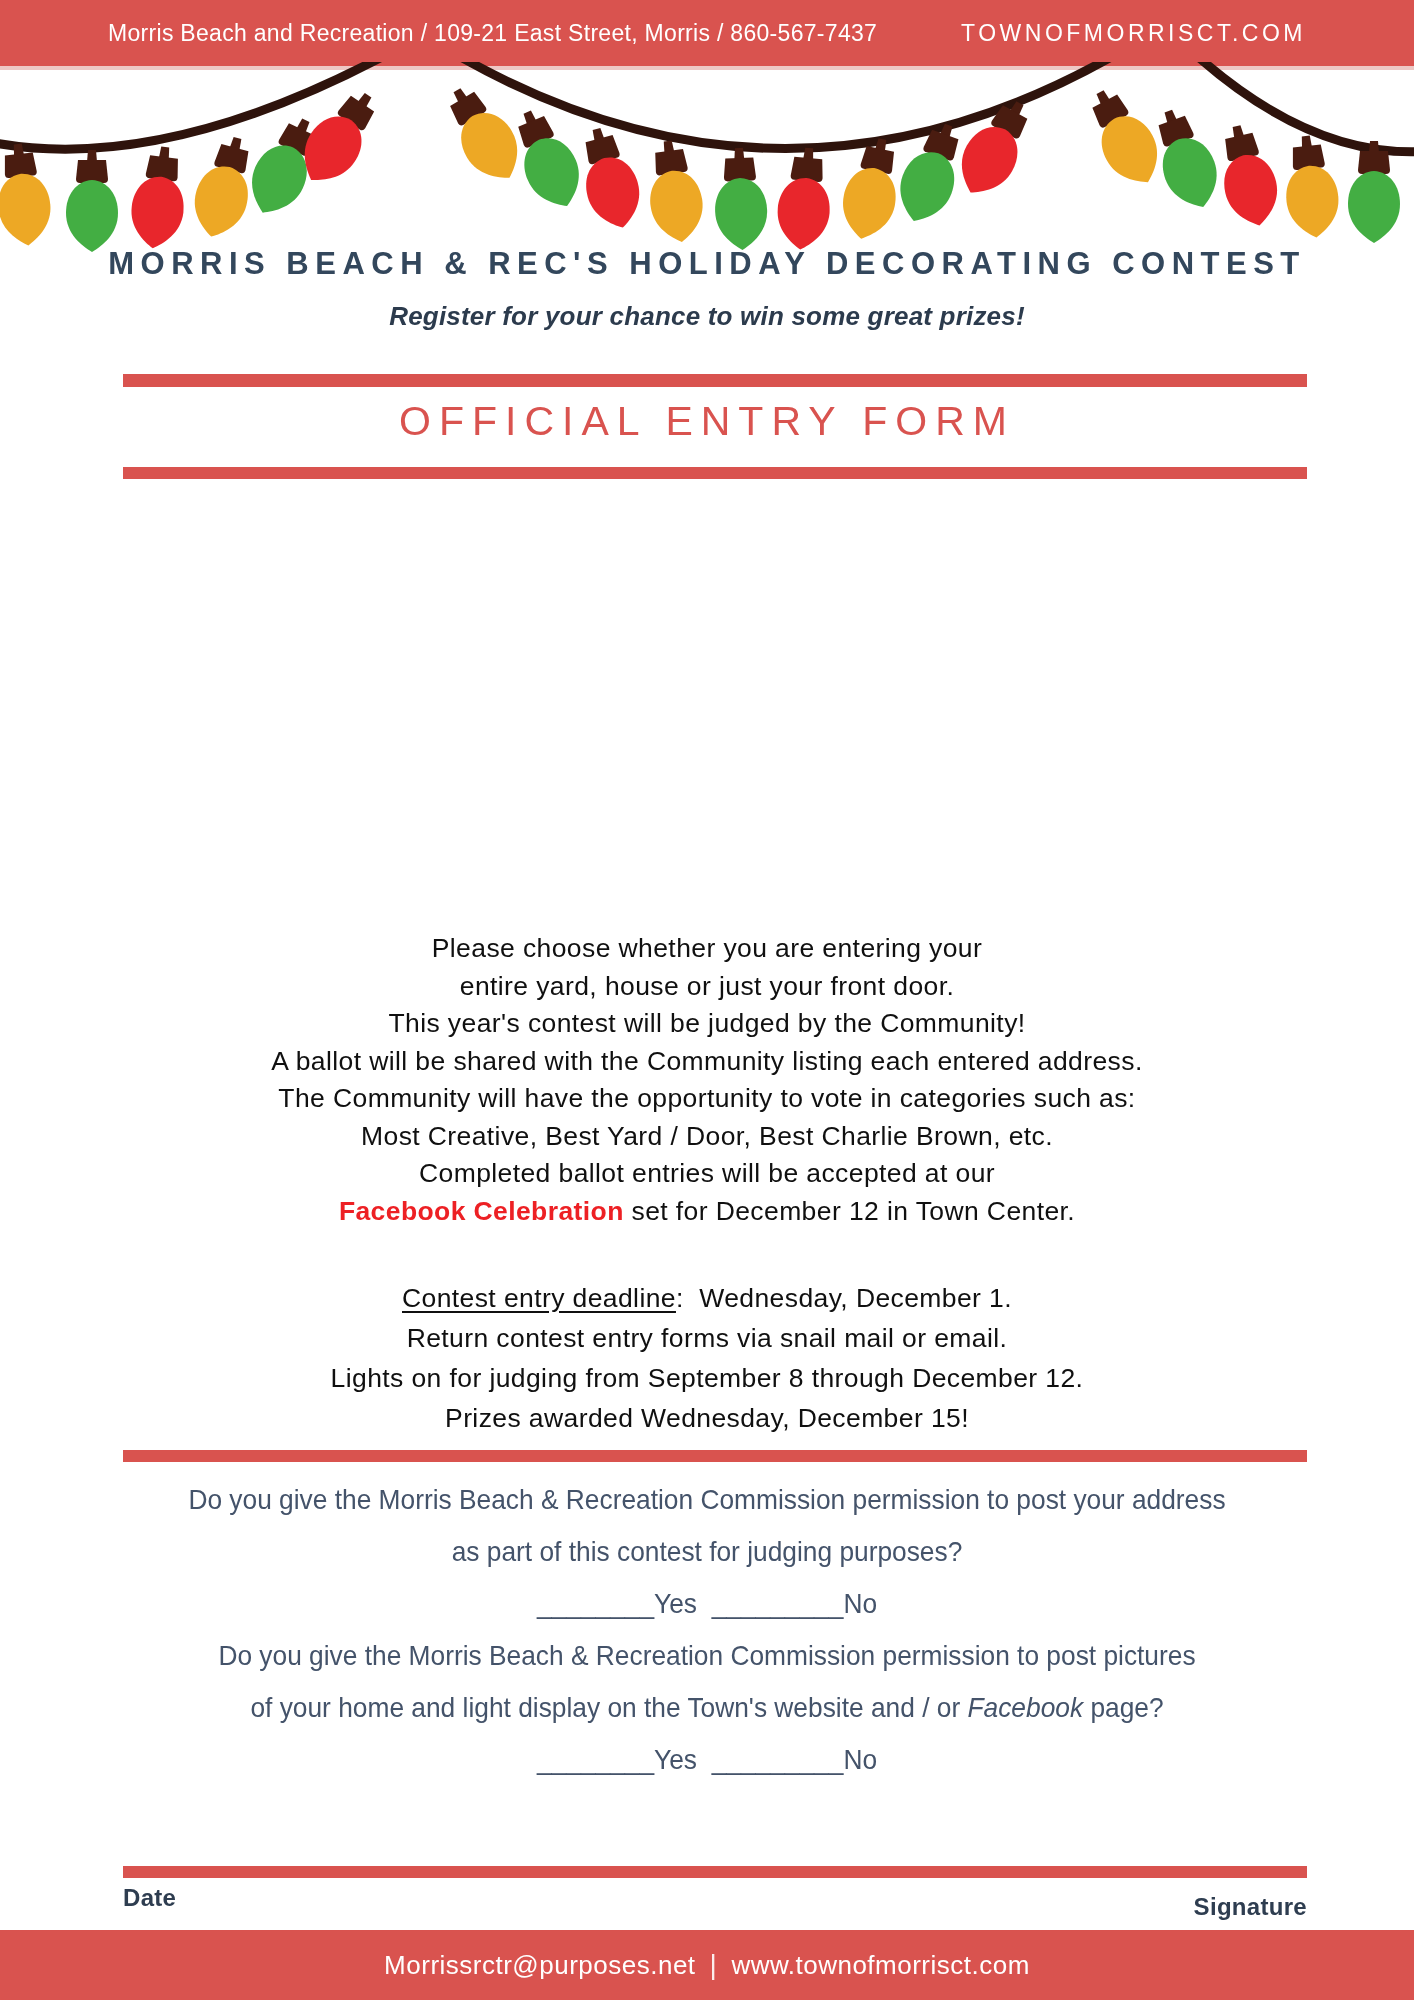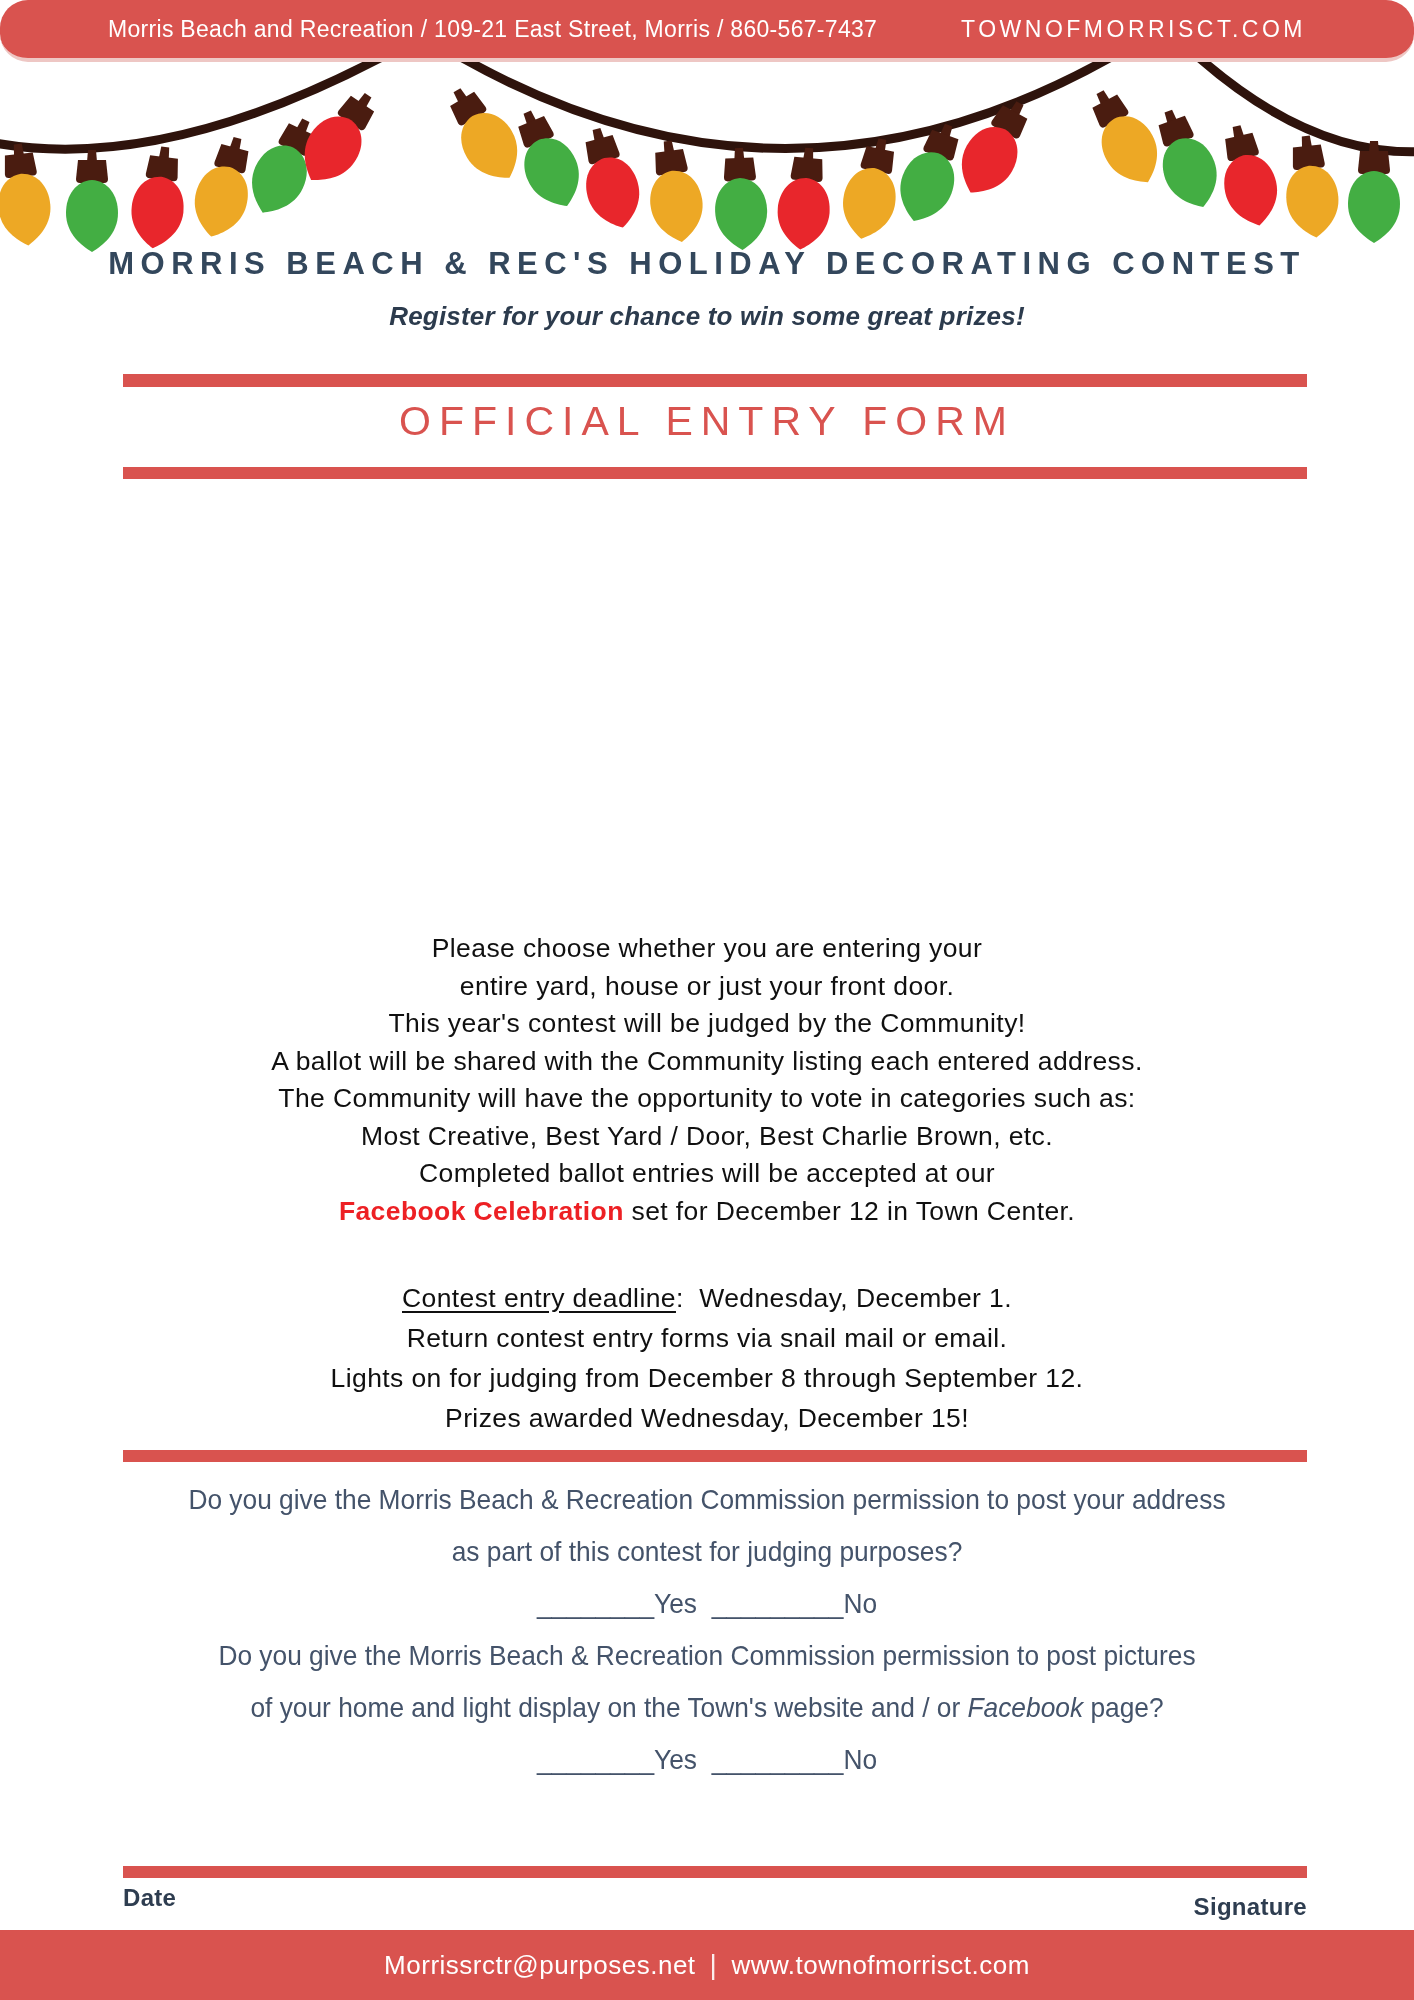--- a/index.html
+++ b/index.html
@@ -7,24 +7,24 @@
     --wire-brown:#2e130c; --socket-brown:#4a1c10; --navy:#33475c; --body-black:#101010;
     --question-slate:#44536a; --input-gray:#eef0f4; --highlight-red:#ed2024; --bar-underline:#eec7c4;
   }
   html,body{margin:0;padding:0;background:#888;}
   #page{
     position:relative;width:1414px;height:2000px;background:#ffffff;overflow:hidden;
     margin:0 auto;font-family:"Liberation Sans",sans-serif;
   }
   
   .topbar{
-    position:absolute;top:0;left:0;width:100%;height:62px;background:var(--accent-red);
+    position:absolute;top:0;left:0;width:100%;height:70px;background:var(--accent-red);
     border-bottom:4px solid var(--bar-underline);box-sizing:border-box;
     display:flex;align-items:center;justify-content:space-between;
-    padding:0 108px;color:#fff;border-radius:28px;
+    padding:0 108px;color:#fff;
   }
   .topbar .left{font-size:23px;letter-spacing:0.3px;}
   .topbar .right{font-size:23px;letter-spacing:3.5px;font-weight:400;}
   
   #lights{position:absolute;top:62px;left:0;}
   
   .main-title{
     position:absolute;top:246px;left:0;width:100%;text-align:center;
     color:var(--navy);font-weight:bold;font-size:31px;letter-spacing:6.5px;
   }
@@ -209,21 +209,21 @@
       <div class="tline"><span>This year's contest will be judged by the Community!</span></div>
       <div class="tline"><span>A ballot will be shared with the Community listing each entered address.</span></div>
       <div class="tline"><span>The Community will have the opportunity to vote in categories such as:</span></div>
       <div class="tline"><span>Most Creative, Best Yard / Door, Best Charlie Brown, etc.</span></div>
       <div class="tline"><span>Completed ballot entries will be accepted at our</span></div>
       <div class="tline"><span class="red-bold">Facebook Celebration</span><span> set for December 12 in Town Center.</span></div>
     </div>
   <div id="deadline" class="bodyblock">
       <div class="tline"><span class="underline">Contest entry deadline</span><span>:  Wednesday, December 1.</span></div>
       <div class="tline"><span>Return contest entry forms via snail mail or email.</span></div>
-      <div class="tline"><span>Lights on for judging from December 8 through September 12.</span></div>
+      <div class="tline"><span>Lights on for judging from September 8 through December 12.</span></div>
       <div class="tline"><span>Prizes awarded Wednesday, December 15!</span></div>
     </div>
 
   <div id="bar3" class="redbar"></div>
 
   <div id="questions">
       <div class="qrow"><span>Do you give the Morris Beach &amp; Recreation Commission permission to post your address</span></div>
       <div class="qrow"><span>as part of this contest for judging purposes?</span></div>
       <div class="qrow"><span class="answer-blank">________</span><span class="answer-blank">Yes</span><span class="answer-blank">  </span><span class="answer-blank">_________</span><span class="answer-blank">No</span></div>
       <div class="qrow"><span>Do you give the Morris Beach &amp; Recreation Commission permission to post pictures</span></div>

